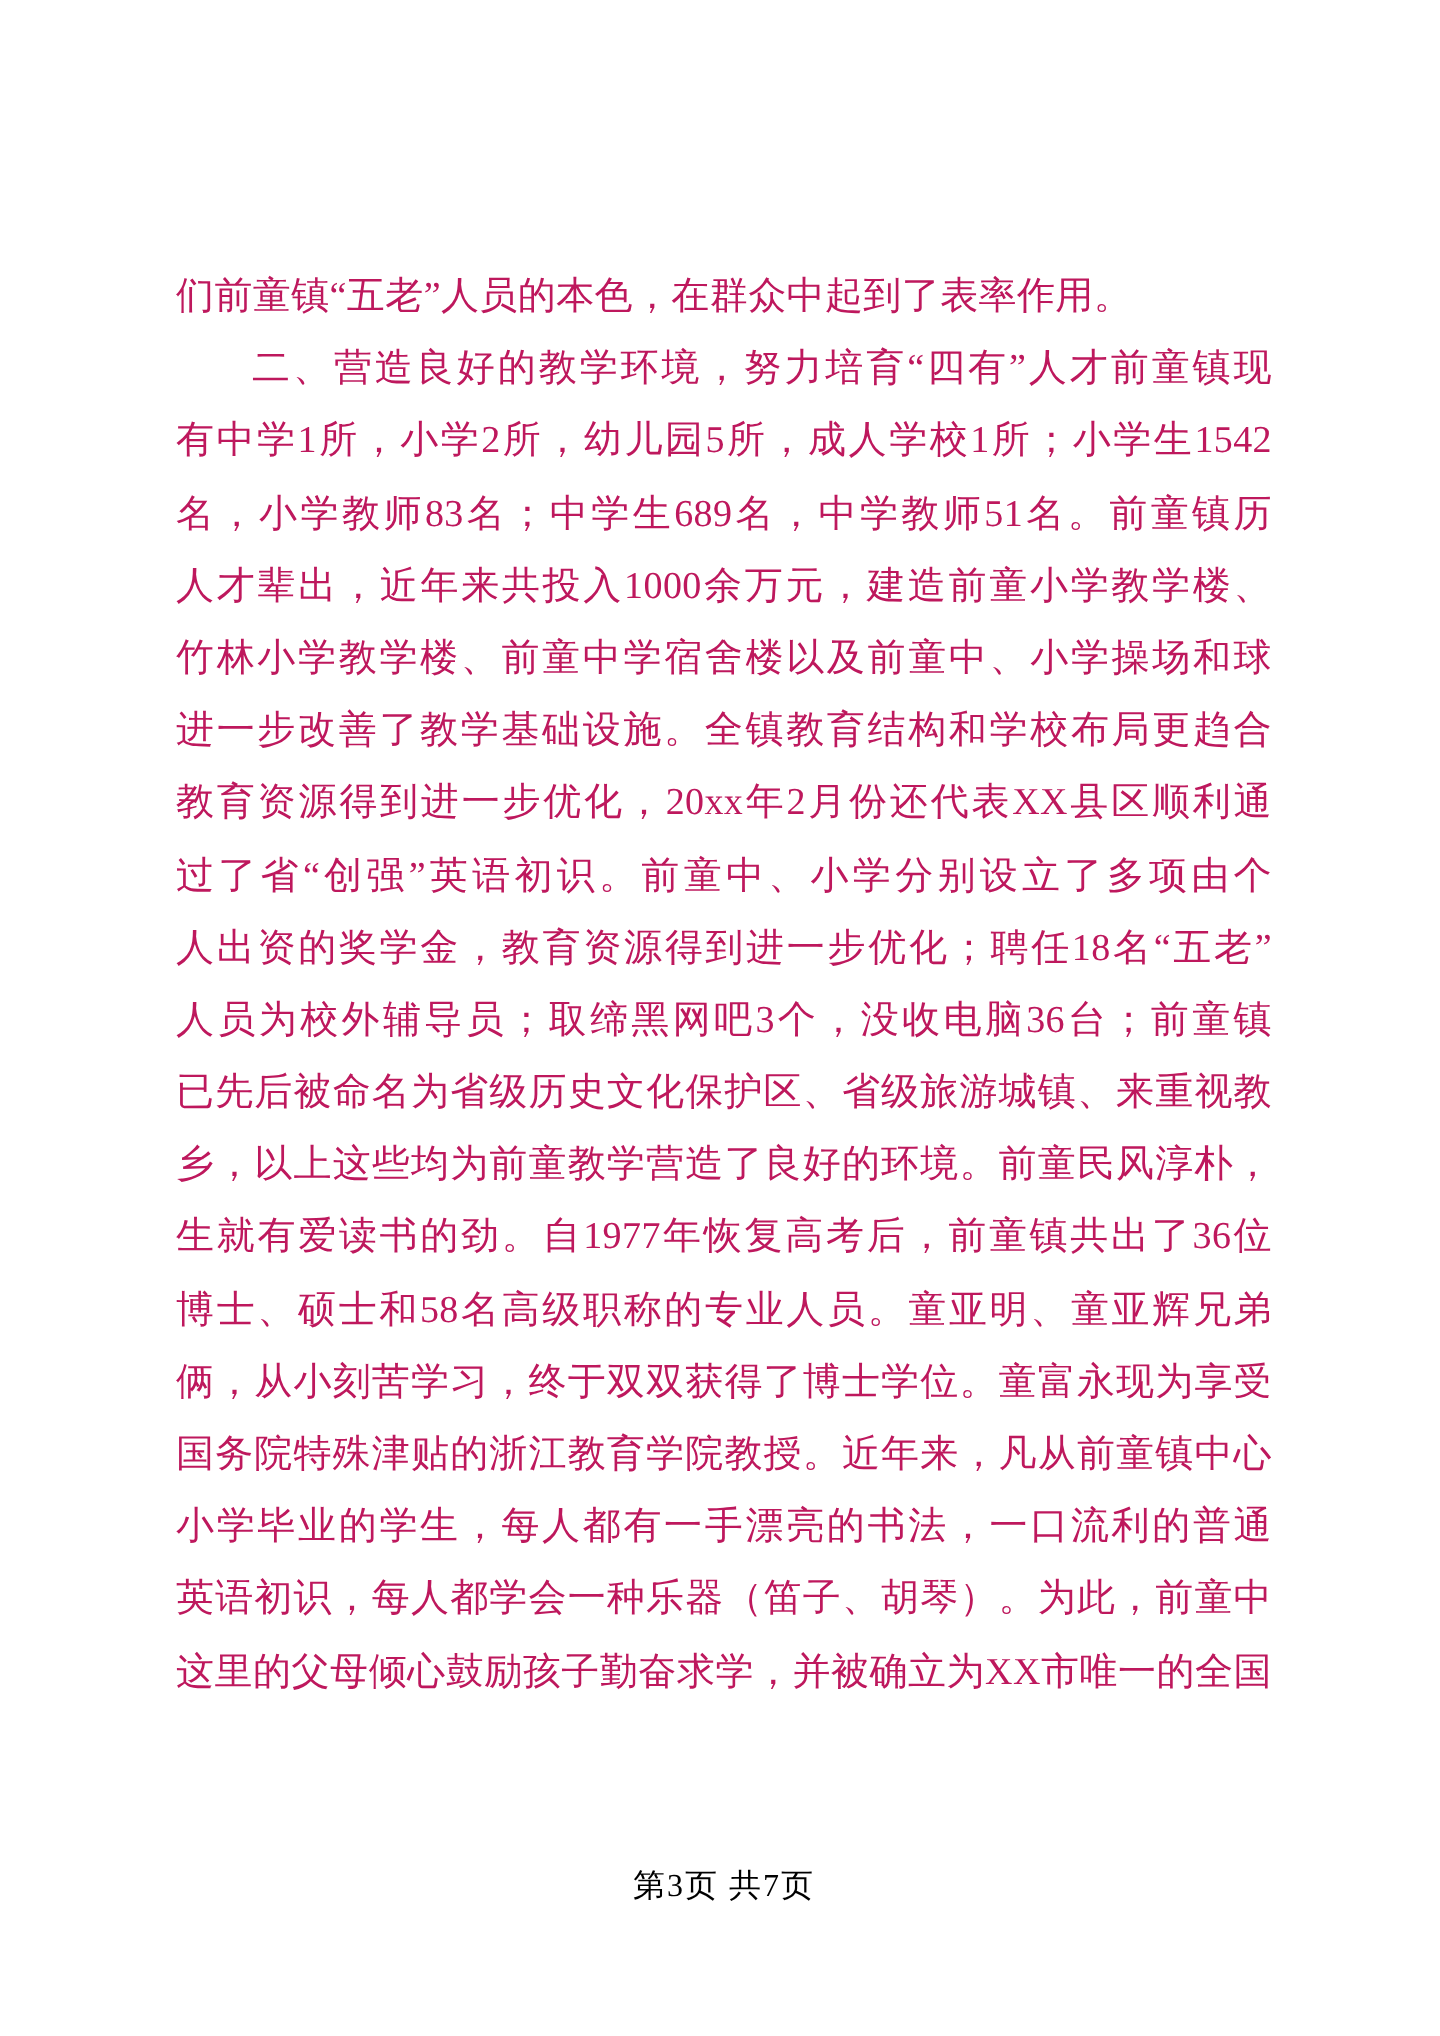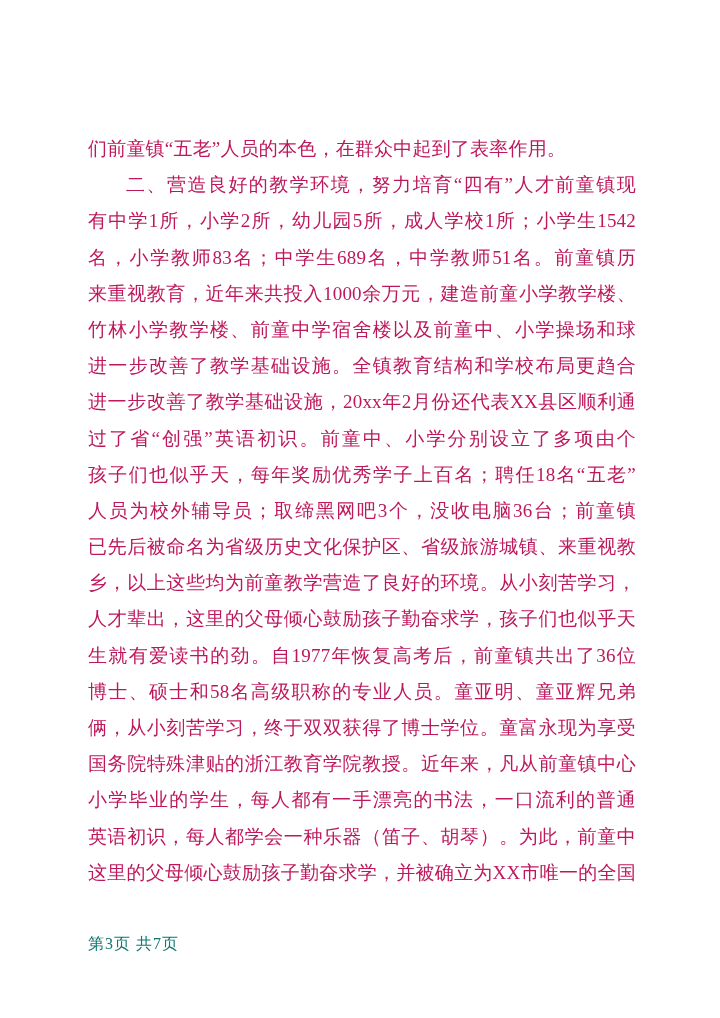--- a/index.html
+++ b/index.html
@@ -41,46 +41,45 @@
     text-align-last: left;
   }
   .line.indent {
     text-indent: 38px;
   }
   .footer {
     position: absolute;
     left: 88px;
     width: 548px;
     top: 933px;
-    text-align: left;
+    text-align: center;
     font-size: 16px;
     line-height: 22px;
-    color: #0f766e;
+    color: #000000;
     letter-spacing: 1px;
   }
 </style>
 </head>
 <body>
 
 <div class="page">
   <div class="body-text">
     <div class="line para-end">们前童镇“五老”人员的本色，在群众中起到了表率作用。</div>
     <div class="line indent">二、营造良好的教学环境，努力培育“四有”人才前童镇现</div>
     <div class="line">有中学1所，小学2所，幼儿园5所，成人学校1所；小学生1542</div>
     <div class="line">名，小学教师83名；中学生689名，中学教师51名。前童镇历</div>
-    <div class="line">来重视教育，近年来共投入1000余万元，建造前童小学教学楼、</div>
+    <div class="line">人才辈出，近年来共投入1000余万元，建造前童小学教学楼、</div>
     <div class="line">竹林小学教学楼、前童中学宿舍楼以及前童中、小学操场和球场，</div>
     <div class="line">进一步改善了教学基础设施。全镇教育结构和学校布局更趋合理，</div>
-    <div class="line">进一步改善了教学基础设施，20xx年2月份还代表XX县区顺利通</div>
+    <div class="line">教育资源得到进一步优化，20xx年2月份还代表XX县区顺利通</div>
     <div class="line">过了省“创强”英语初识。前童中、小学分别设立了多项由个</div>
-    <div class="line">孩子们也似乎天，每年奖励优秀学子上百名；聘任18名“五老”</div>
+    <div class="line">人出资的奖学金，教育资源得到进一步优化；聘任18名“五老”</div>
     <div class="line">人员为校外辅导员；取缔黑网吧3个，没收电脑36台；前童镇</div>
     <div class="line">已先后被命名为省级历史文化保护区、省级旅游城镇、来重视教育</div>
-    <div class="line">乡，以上这些均为前童教学营造了良好的环境。从小刻苦学习，</div>
-    <div class="line">人才辈出，这里的父母倾心鼓励孩子勤奋求学，孩子们也似乎天</div>
+    <div class="line">乡，以上这些均为前童教学营造了良好的环境。前童民风淳朴，</div>
     <div class="line">生就有爱读书的劲。自1977年恢复高考后，前童镇共出了36位</div>
     <div class="line">博士、硕士和58名高级职称的专业人员。童亚明、童亚辉兄弟</div>
     <div class="line">俩，从小刻苦学习，终于双双获得了博士学位。童富永现为享受</div>
     <div class="line">国务院特殊津贴的浙江教育学院教授。近年来，凡从前童镇中心</div>
     <div class="line">小学毕业的学生，每人都有一手漂亮的书法，一口流利的普通话，</div>
     <div class="line">英语初识，每人都学会一种乐器（笛子、胡琴）。为此，前童中</div>
     <div class="line">这里的父母倾心鼓励孩子勤奋求学，并被确立为XX市唯一的全国</div>
   </div>
 
   <div class="footer">第3页 共7页</div>

